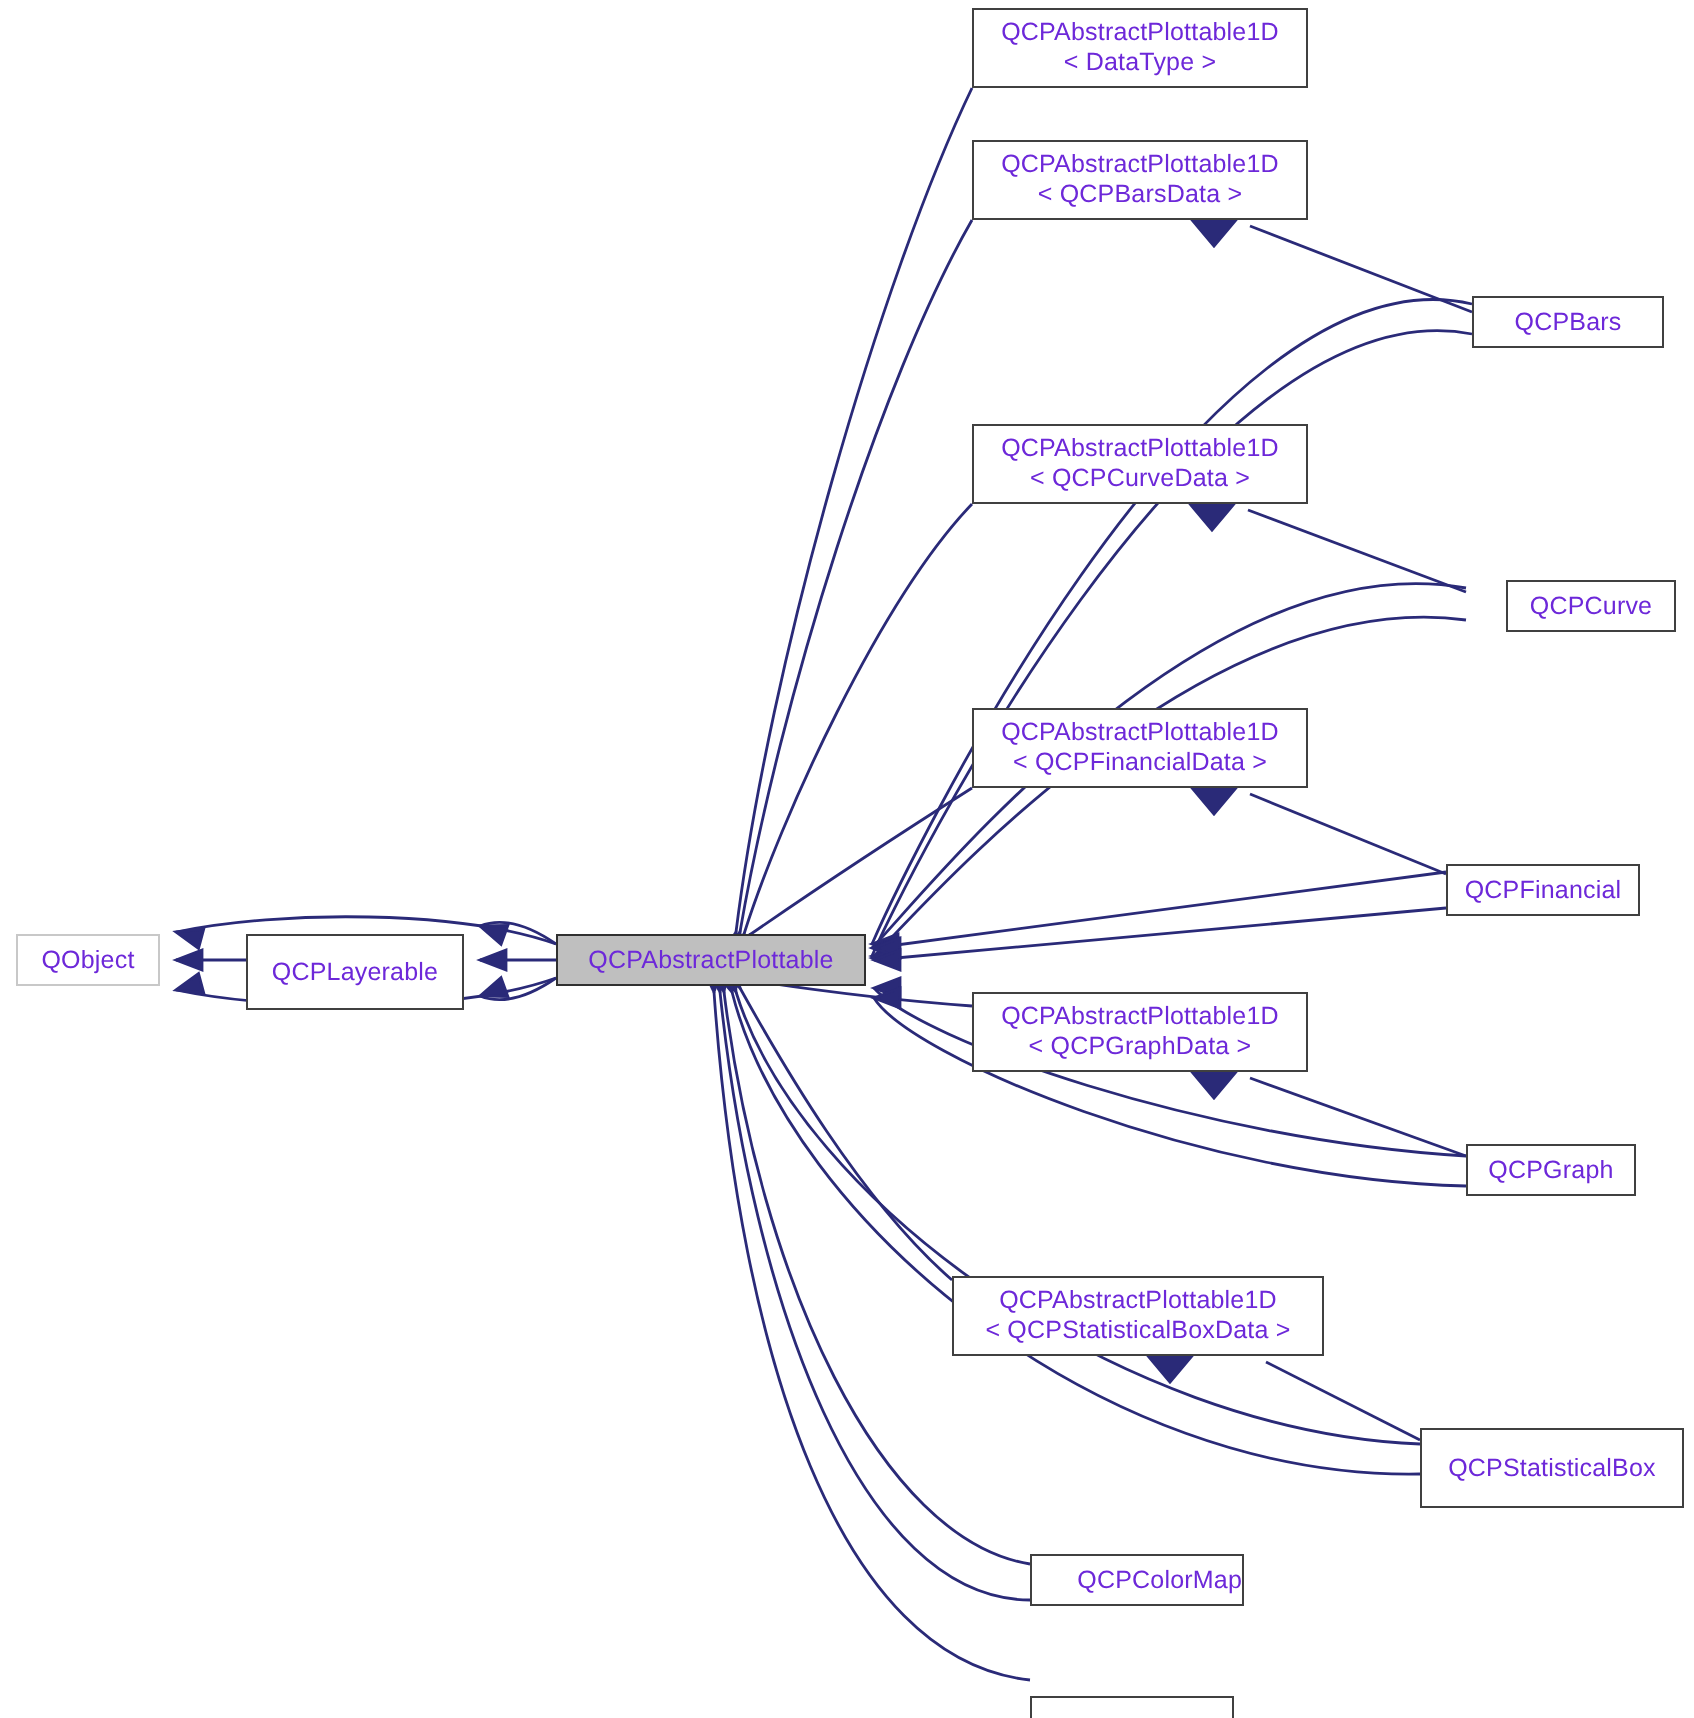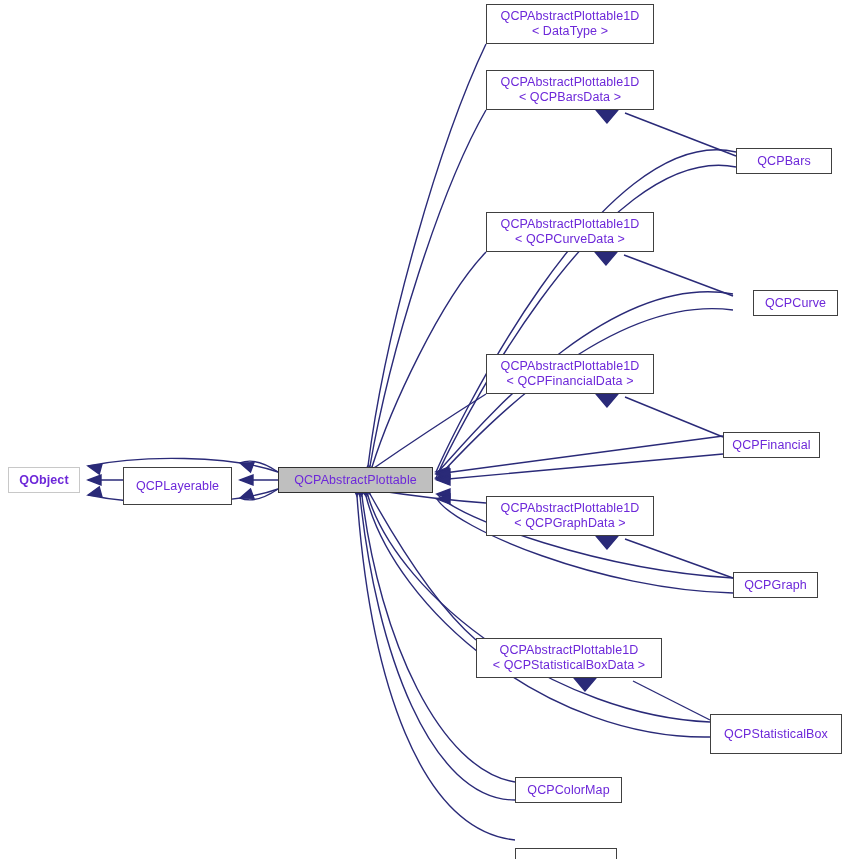--- a/index.html
+++ b/index.html
@@ -43,21 +43,20 @@
   .node .line2 {
     display: block;
     text-align: center;
   }
   .node.highlight {
     background: #bfbfbf;
     border-color: #303030;
   }
   .node.faded {
     border-color: #c8c8c8;
-    font-weight: bold;
   }
 </style>
 </head>
 <body>
 
 <div id="diagram-root">
 
   <svg id="edge-layer" viewBox="0 0 847 859" width="847" height="859" xmlns="http://www.w3.org/2000/svg">
     <defs>
       <marker id="ah" markerWidth="10" markerHeight="10" refX="9" refY="4" orient="auto" markerUnits="userSpaceOnUse">
@@ -170,21 +169,21 @@
       <div class="node" style="left: 733px; top: 572px; width: 85px; height: 26px;">
         <span class="line1">QCPGraph</span>
       </div>
       <div class="node" style="left: 476px; top: 638px; width: 186px; height: 40px;">
         <span class="line1">QCPAbstractPlottable1D</span>
         <span class="line2">&lt; QCPStatisticalBoxData &gt;</span>
       </div>
       <div class="node" style="left: 710px; top: 714px; width: 132px; height: 40px;">
         <span class="line1">QCPStatisticalBox</span>
       </div>
-      <div class="node" style="left: 515px; top: 777px; width: 107px; height: 26px;">
+      <div class="node" style="left: 515px; top: 777px; width: 107px; height: 26px; align-items: flex-end;">
         <span class="line1">QCPColorMap</span>
       </div>
       <div class="node" style="left: 515px; top: 848px; width: 102px; height: 26px; justify-content: flex-end;">
         <span class="line1">QCPErrorBars</span>
       </div>
     </div>
 
 </div>
 
 </body></html>

